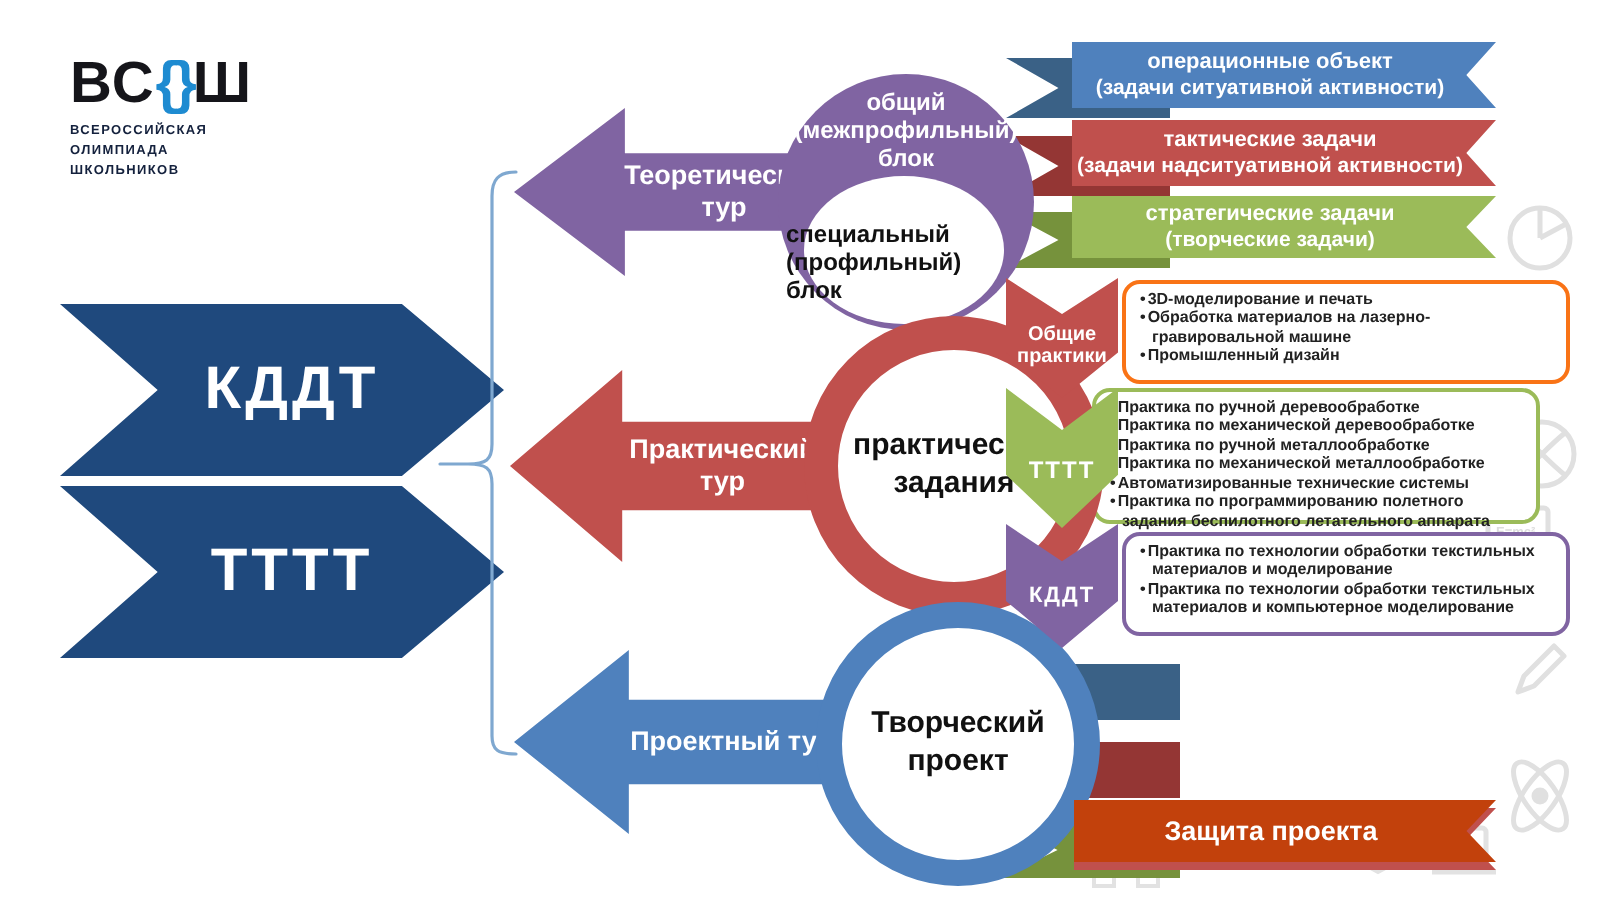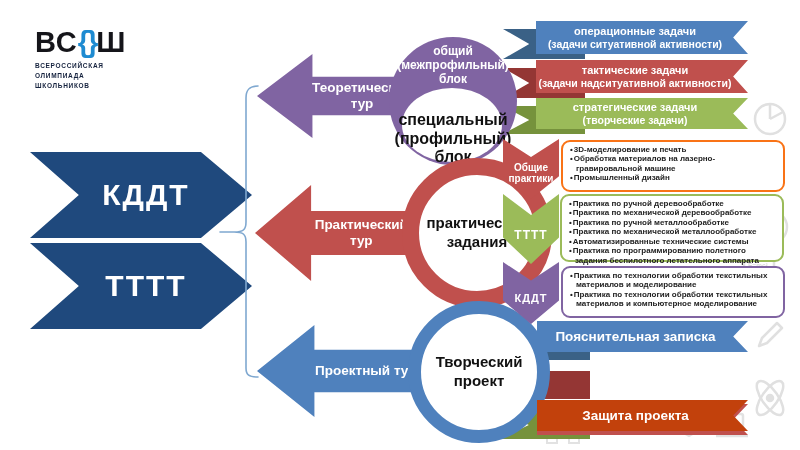--- a/index.html
+++ b/index.html
@@ -40,22 +40,22 @@
   .tour-2 { left:255px; top:185px; width:170px; height:96px; background:#C0504D; }
   .tour-3 { left:257px; top:325px; width:174px; height:92px; background:#4F81BD; }
 
   
   .bubble-purple { left:389px; top:37px; width:128px; height:128px; border-radius:50%;
     background:#8064A2; z-index:2; }
   .bubble-purple .top-txt { position:absolute; left:4px; right:4px; top:8px; text-align:center;
     color:#ffffff; font-weight:bold; font-size:12px; line-height:1.15; }
   .bubble-purple .inner-white { position:absolute; left:13px; top:51px; width:100px; height:74px;
     border-radius:50%; background:#fff; }
-  .bubble-purple .bottom-txt { position:absolute; left:4px; right:4px; top:74px; text-align:center;
-    color:#111; font-weight:bold; font-size:16px; line-height:1.16; }
+  .bubble-purple .bottom-txt { position:absolute; left:4px; right:4px; top:74px; 
+    color:#111; font-weight:bold; font-size:12px; line-height:1.16; }
   .ring { border-radius:50%; background:#fff; z-index:2;
     display:flex; flex-direction:column; align-items:center; justify-content:center;
     text-align:center; font-weight:bold; color:#111; font-size:15px; line-height:1.25; }
   .ring-red  { left:402px; top:158px; width:150px; height:150px; border:17px solid #C0504D; }
   .ring-blue { left:408px; top:301px; width:142px; height:142px; border:13px solid #4F81BD; }
 
   
   .band {
     z-index:2; color:#fff; font-weight:bold; text-align:center;
     clip-path:polygon(0 0, 100% 0, 93% 50%, 100% 100%, 0 100%);
@@ -89,21 +89,21 @@
   }
   .chev-red    { left:503px; top:139px; width:56px; height:60px; background:#C0504D; font-size:10px; line-height:1.15; padding-top:8px; }
   .chev-green  { left:503px; top:194px; width:56px; height:70px; background:#9BBB59; font-size:12px; padding-top:12px; letter-spacing:1px; }
   .chev-purple { left:503px; top:262px; width:56px; height:62px; background:#8064A2; font-size:11px; padding-top:10px; letter-spacing:1px; }
 
   .pbox { background:#fff; border-radius:9px; padding:3px 5px 2px 7px; z-index:1; }
   .pbox ul { list-style:none; }
   .pbox li { font-size:8px; font-weight:bold; color:#222; line-height:1.18; padding-left:6px; text-indent:-6px; }
   .pbox li::before { content:"•"; margin-right:1px; }
   .pbox-red    { left:561px; top:140px; width:224px; height:52px; border:2px solid #f97316; }
-  .pbox-green  { left:560px; top:194px; width:224px; height:68px; border:2px solid #9BBB59; }
+  .pbox-green  { left:546px; top:194px; width:224px; height:68px; border:2px solid #9BBB59; }
   .pbox-purple { left:561px; top:266px; width:224px; height:52px; border:2px solid #8064A2; }
 
   
   .brace { left:208px; top:78px; }
 
   
   .deco { z-index:0; }
   .deco svg { display:block; }
   .formula { font-size:6.5px; font-weight:bold; color:#dcdcdc; letter-spacing:0; }
 </style>
@@ -168,21 +168,21 @@
       <span>Проектный тур</span>
     </div>
   </div>
   <div class="abs ring ring-blue">
     <div>Творческий</div>
     <div>проект</div>
   </div>
 
   <div class="abs tail tb1-tail"></div>
   <div class="abs band tb1-band">
-    <div class="l1">операционные задачи</div>
+    <div class="l1">операционные объект</div>
     <div class="l2">(задачи ситуативной активности)</div>
   </div>
   <div class="abs tail tb2-tail"></div>
   <div class="abs band tb2-band">
     <div class="l1">тактические задачи</div>
     <div class="l2">(задачи надситуативной активности)</div>
   </div>
   <div class="abs tail tb3-tail"></div>
   <div class="abs band tb3-band">
     <div class="l1">стратегические задачи</div>
@@ -219,23 +219,20 @@
     <div>КДДТ</div>
   </div>
   <div class="abs pbox pbox-purple">
     <ul>
       <li>Практика по технологии обработки текстильных материалов и моделирование</li>
       <li>Практика по технологии обработки текстильных материалов и компьютерное моделирование</li>
     </ul>
   </div>
 
   <div class="abs tail bb1-tail"></div>
-  <div class="abs band band-single bb1-band">
-    <div>Пояснительная записка</div>
-  </div>
   <div class="abs tail bb2-tail"></div>
   <div class="abs band band-single bb2-band">
     <div>Изделие (объект)</div>
   </div>
   <div class="abs tail bb3-tail"></div>
   <div class="abs band band-single bb3-band">
     <div>Защита проекта</div>
   </div>
 
   <div class="abs deco" style="left:751px; top:100px;">

